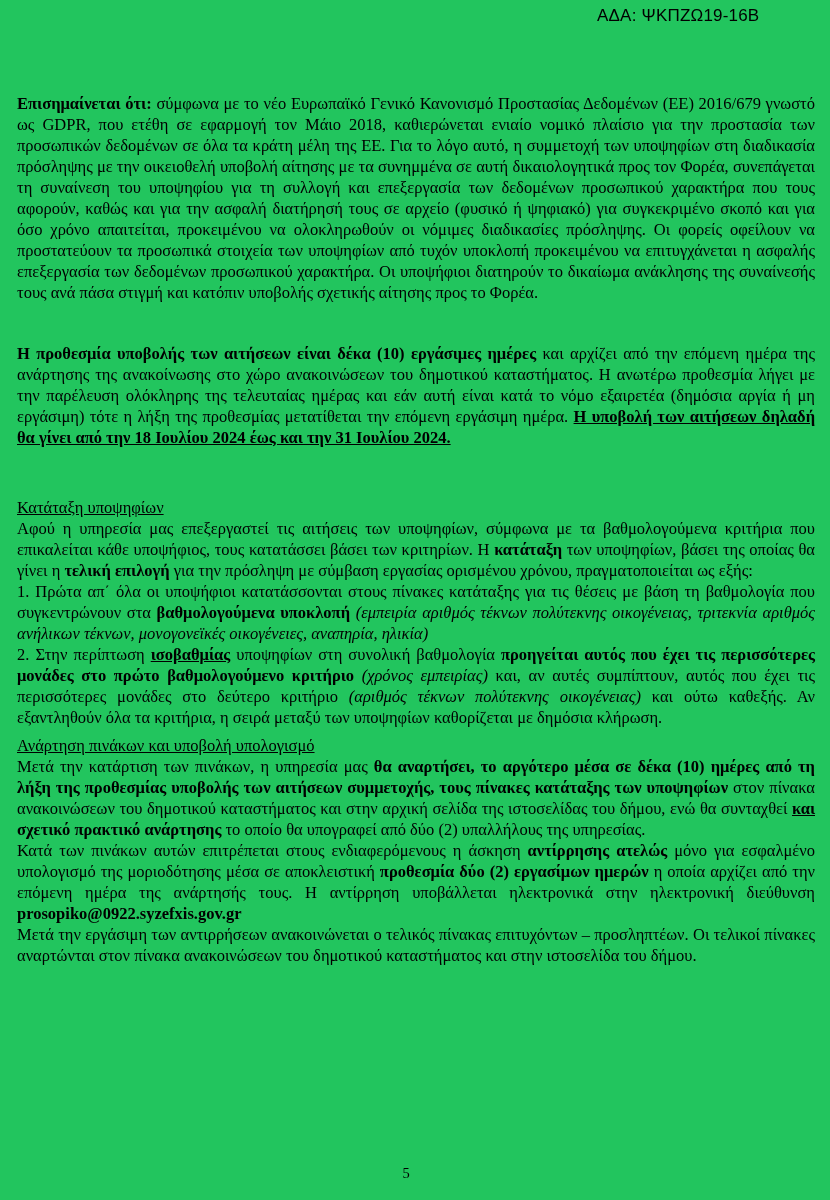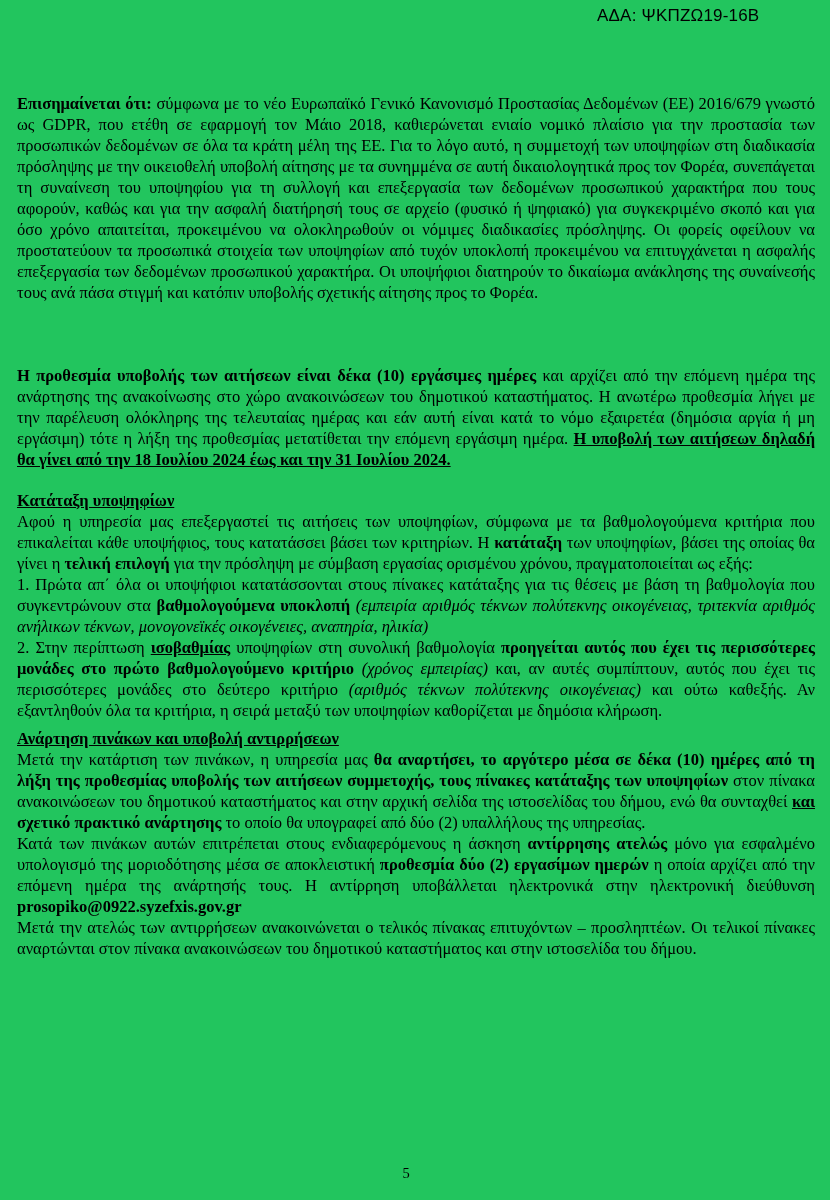--- a/index.html
+++ b/index.html
@@ -34,27 +34,27 @@
     line-height: 21px;
     color: #000000;
   }
   .par {
     margin: 0;
     text-align: justify;
   }
   .heading {
     margin: 0;
     font-size: 16.5px;
-    font-weight: bold;
+    font-weight: normal;
     text-decoration: underline;
     text-align: left;
     line-height: 21px;
   }
-  .gap-xl { margin-bottom: 62px; }
-  .gap-lg { margin-bottom: 20px; }
+  .gap-xl { margin-bottom: 40px; }
+  .gap-lg { margin-bottom: 49px; }
   .gap-sm { margin-bottom: 7px; }
   .b { font-weight: bold; }
   .u { text-decoration: underline; }
   .i { font-style: italic; }
   .page-number {
     position: absolute;
     left: 0;
     top: 1165px;
     width: 812px;
     text-align: center;
@@ -76,25 +76,25 @@
     <p class="par gap-lg"><span class="b">Η προθεσμία υποβολής των αιτήσεων είναι δέκα (10) εργάσιμες ημέρες</span><span> και αρχίζει από την επόμενη ημέρα της ανάρτησης της ανακοίνωσης στο χώρο ανακοινώσεων του δημοτικού καταστήματος. Η ανωτέρω προθεσμία λήγει με την παρέλευση ολόκληρης της τελευταίας ημέρας και εάν αυτή είναι κατά το νόμο εξαιρετέα (δημόσια αργία ή μη εργάσιμη) τότε η λήξη της προθεσμίας μετατίθεται την επόμενη εργάσιμη ημέρα. </span><span class="b u">Η υποβολή των αιτήσεων δηλαδή θα γίνει από την 18 Ιουλίου 2024 έως και την 31 Ιουλίου 2024.</span></p>
 
     <h2 class="heading">Κατάταξη υποψηφίων</h2>
 
     <p class="par"><span>Αφού η υπηρεσία μας επεξεργαστεί τις αιτήσεις των υποψηφίων, σύμφωνα με τα βαθμολογούμενα κριτήρια που επικαλείται κάθε υποψήφιος, τους κατατάσσει βάσει των κριτηρίων. Η </span><span class="b">κατάταξη</span><span> των υποψηφίων, βάσει της οποίας θα γίνει η </span><span class="b">τελική επιλογή</span><span> για την πρόσληψη με σύμβαση εργασίας ορισμένου χρόνου, πραγματοποιείται ως εξής:</span></p>
 
     <p class="par"><span>1. Πρώτα απ΄ όλα οι υποψήφιοι κατατάσσονται στους πίνακες κατάταξης για τις θέσεις με βάση τη βαθμολογία που συγκεντρώνουν στα </span><span class="b">βαθμολογούμενα υποκλοπή</span><span> </span><span class="i">(εμπειρία αριθμός τέκνων πολύτεκνης οικογένειας, τριτεκνία αριθμός ανήλικων τέκνων, μονογονεϊκές οικογένειες, αναπηρία, ηλικία)</span></p>
 
     <p class="par gap-sm"><span>2. Στην περίπτωση </span><span class="b u">ισοβαθμίας</span><span> υποψηφίων στη συνολική βαθμολογία </span><span class="b">προηγείται αυτός που έχει τις περισσότερες μονάδες στο πρώτο βαθμολογούμενο κριτήριο</span><span> </span><span class="i">(χρόνος εμπειρίας)</span><span> και, αν αυτές συμπίπτουν, αυτός που έχει τις περισσότερες μονάδες στο δεύτερο κριτήριο </span><span class="i">(αριθμός τέκνων πολύτεκνης οικογένειας)</span><span> και ούτω καθεξής. Αν εξαντληθούν όλα τα κριτήρια, η σειρά μεταξύ των υποψηφίων καθορίζεται με δημόσια κλήρωση.</span></p>
 
-    <h2 class="heading">Ανάρτηση πινάκων και υποβολή αντιρρήσεων</h2>
+    <h2 class="heading">Ανάρτηση πινάκων και υποβολή υπολογισμό</h2>
 
     <p class="par"><span>Μετά την κατάρτιση των πινάκων, η υπηρεσία μας </span><span class="b">θα αναρτήσει, το αργότερο μέσα σε δέκα (10) ημέρες από τη λήξη της προθεσμίας υποβολής των αιτήσεων συμμετοχής, τους πίνακες κατάταξης των υποψηφίων</span><span> στον πίνακα ανακοινώσεων του δημοτικού καταστήματος και στην αρχική σελίδα της ιστοσελίδας του δήμου, ενώ θα συνταχθεί </span><span class="b u">και</span><span class="b"> σχετικό πρακτικό ανάρτησης</span><span> το οποίο θα υπογραφεί από δύο (2) υπαλλήλους της υπηρεσίας.</span></p>
 
     <p class="par"><span>Κατά των πινάκων αυτών επιτρέπεται στους ενδιαφερόμενους η άσκηση </span><span class="b">αντίρρησης ατελώς</span><span> μόνο για εσφαλμένο υπολογισμό της μοριοδότησης μέσα σε αποκλειστική </span><span class="b">προθεσμία δύο (2) εργασίμων ημερών</span><span> η οποία αρχίζει από την επόμενη ημέρα της ανάρτησής τους. Η αντίρρηση υποβάλλεται ηλεκτρονικά στην ηλεκτρονική διεύθυνση </span><span class="b">prosopiko@0922.syzefxis.gov.gr</span></p>
 
-    <p class="par"><span>Μετά την ατελώς των αντιρρήσεων ανακοινώνεται ο τελικός πίνακας επιτυχόντων – προσληπτέων. Οι τελικοί πίνακες αναρτώνται στον πίνακα ανακοινώσεων του δημοτικού καταστήματος και στην ιστοσελίδα του δήμου.</span></p>
+    <p class="par"><span>Μετά την εργάσιμη των αντιρρήσεων ανακοινώνεται ο τελικός πίνακας επιτυχόντων – προσληπτέων. Οι τελικοί πίνακες αναρτώνται στον πίνακα ανακοινώσεων του δημοτικού καταστήματος και στην ιστοσελίδα του δήμου.</span></p>
 
   </div>
 
   <div class="page-number">5</div>
 
 </div>
 
 </body></html>

